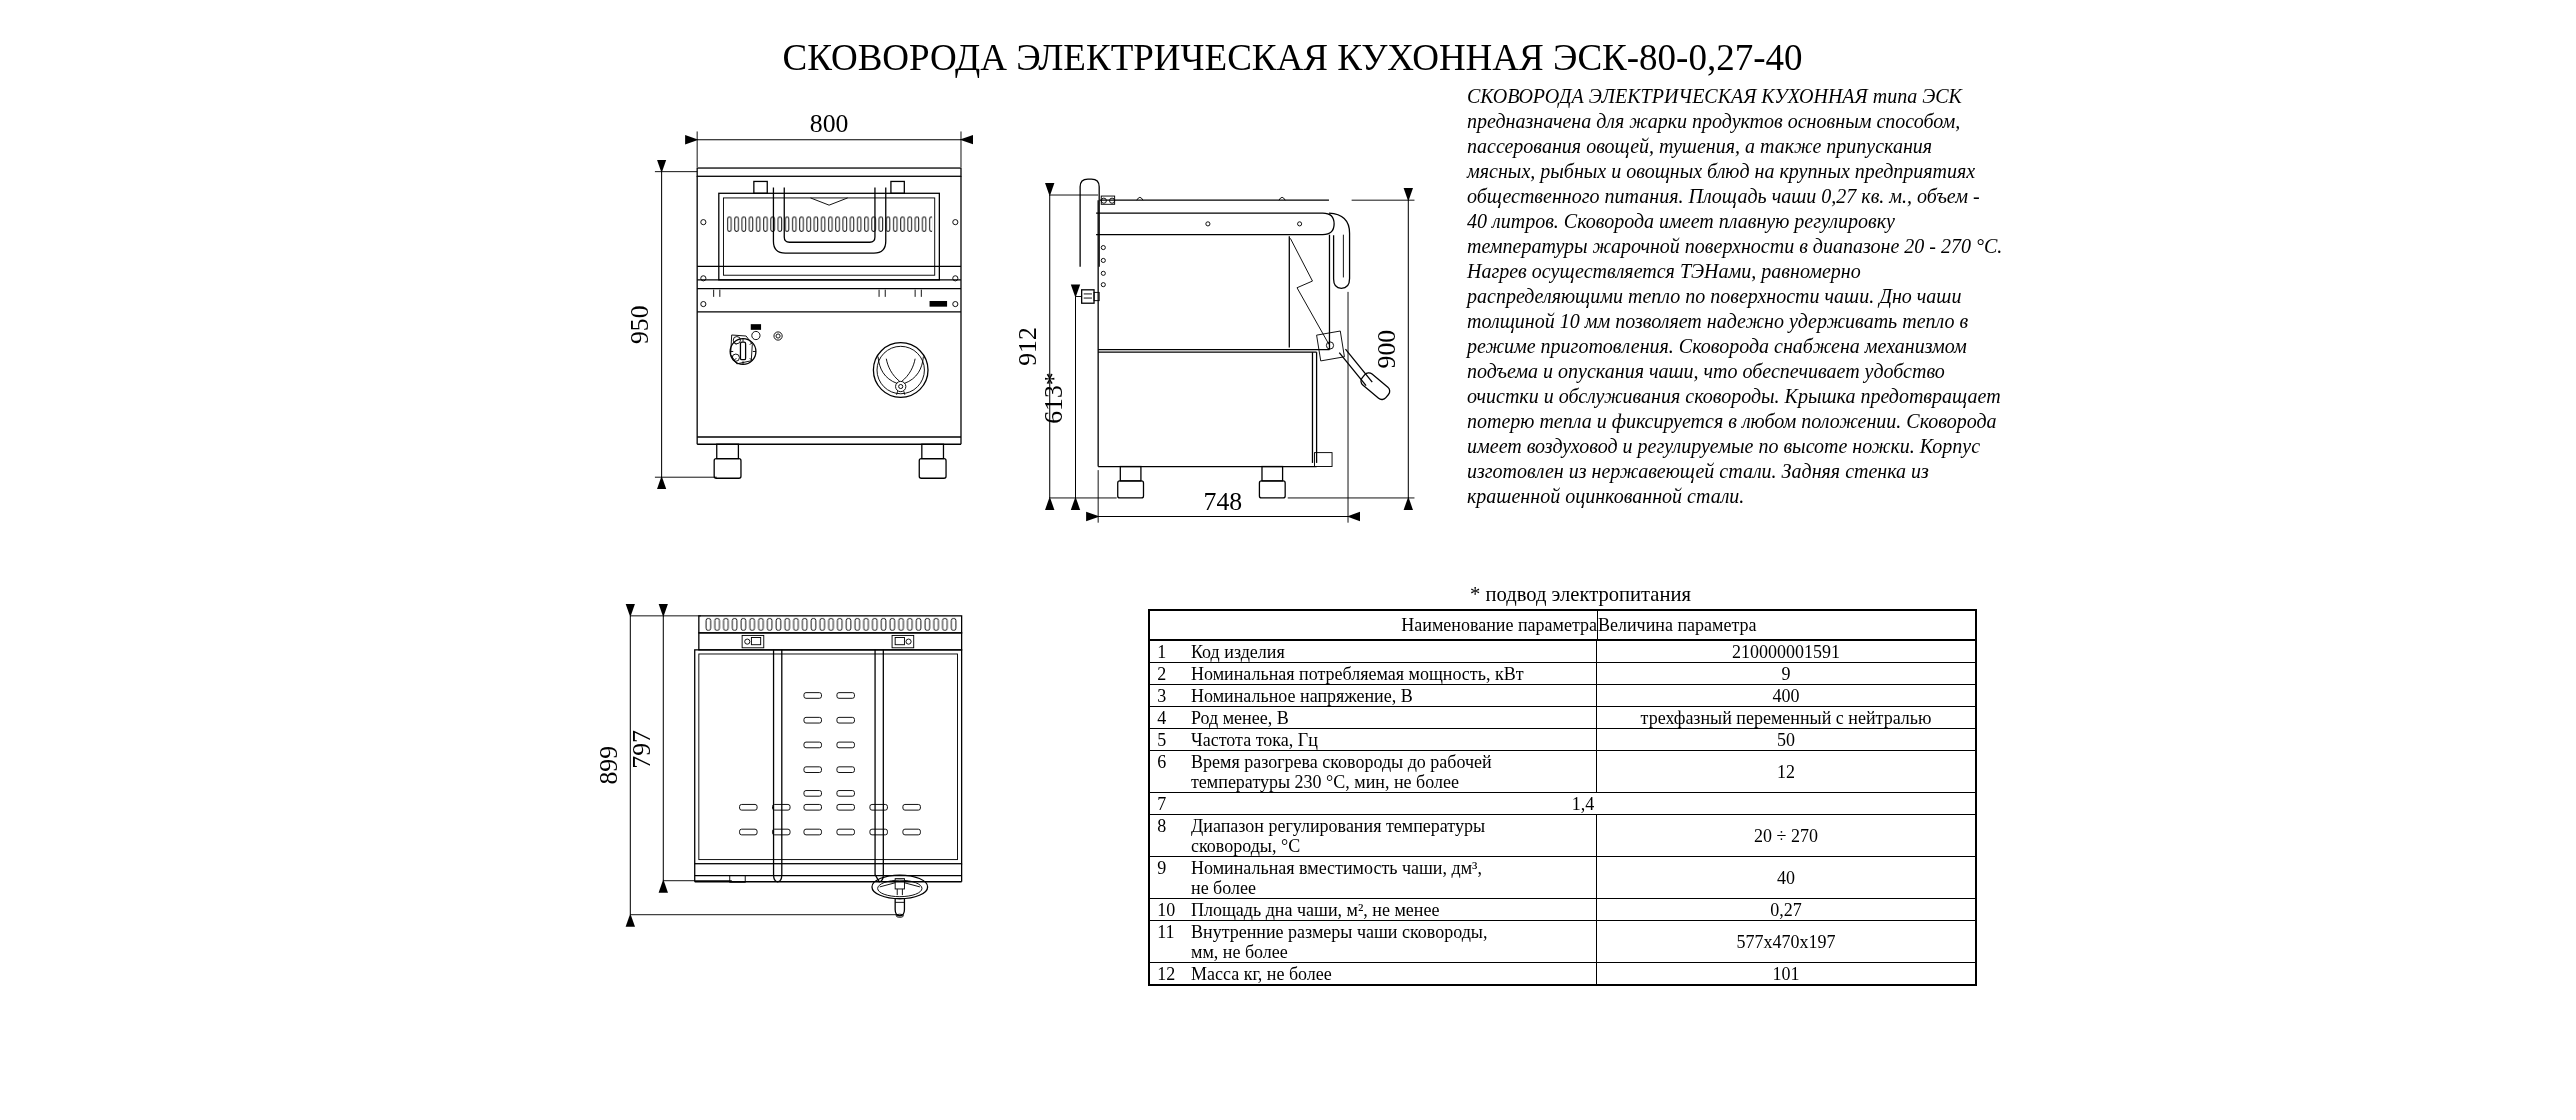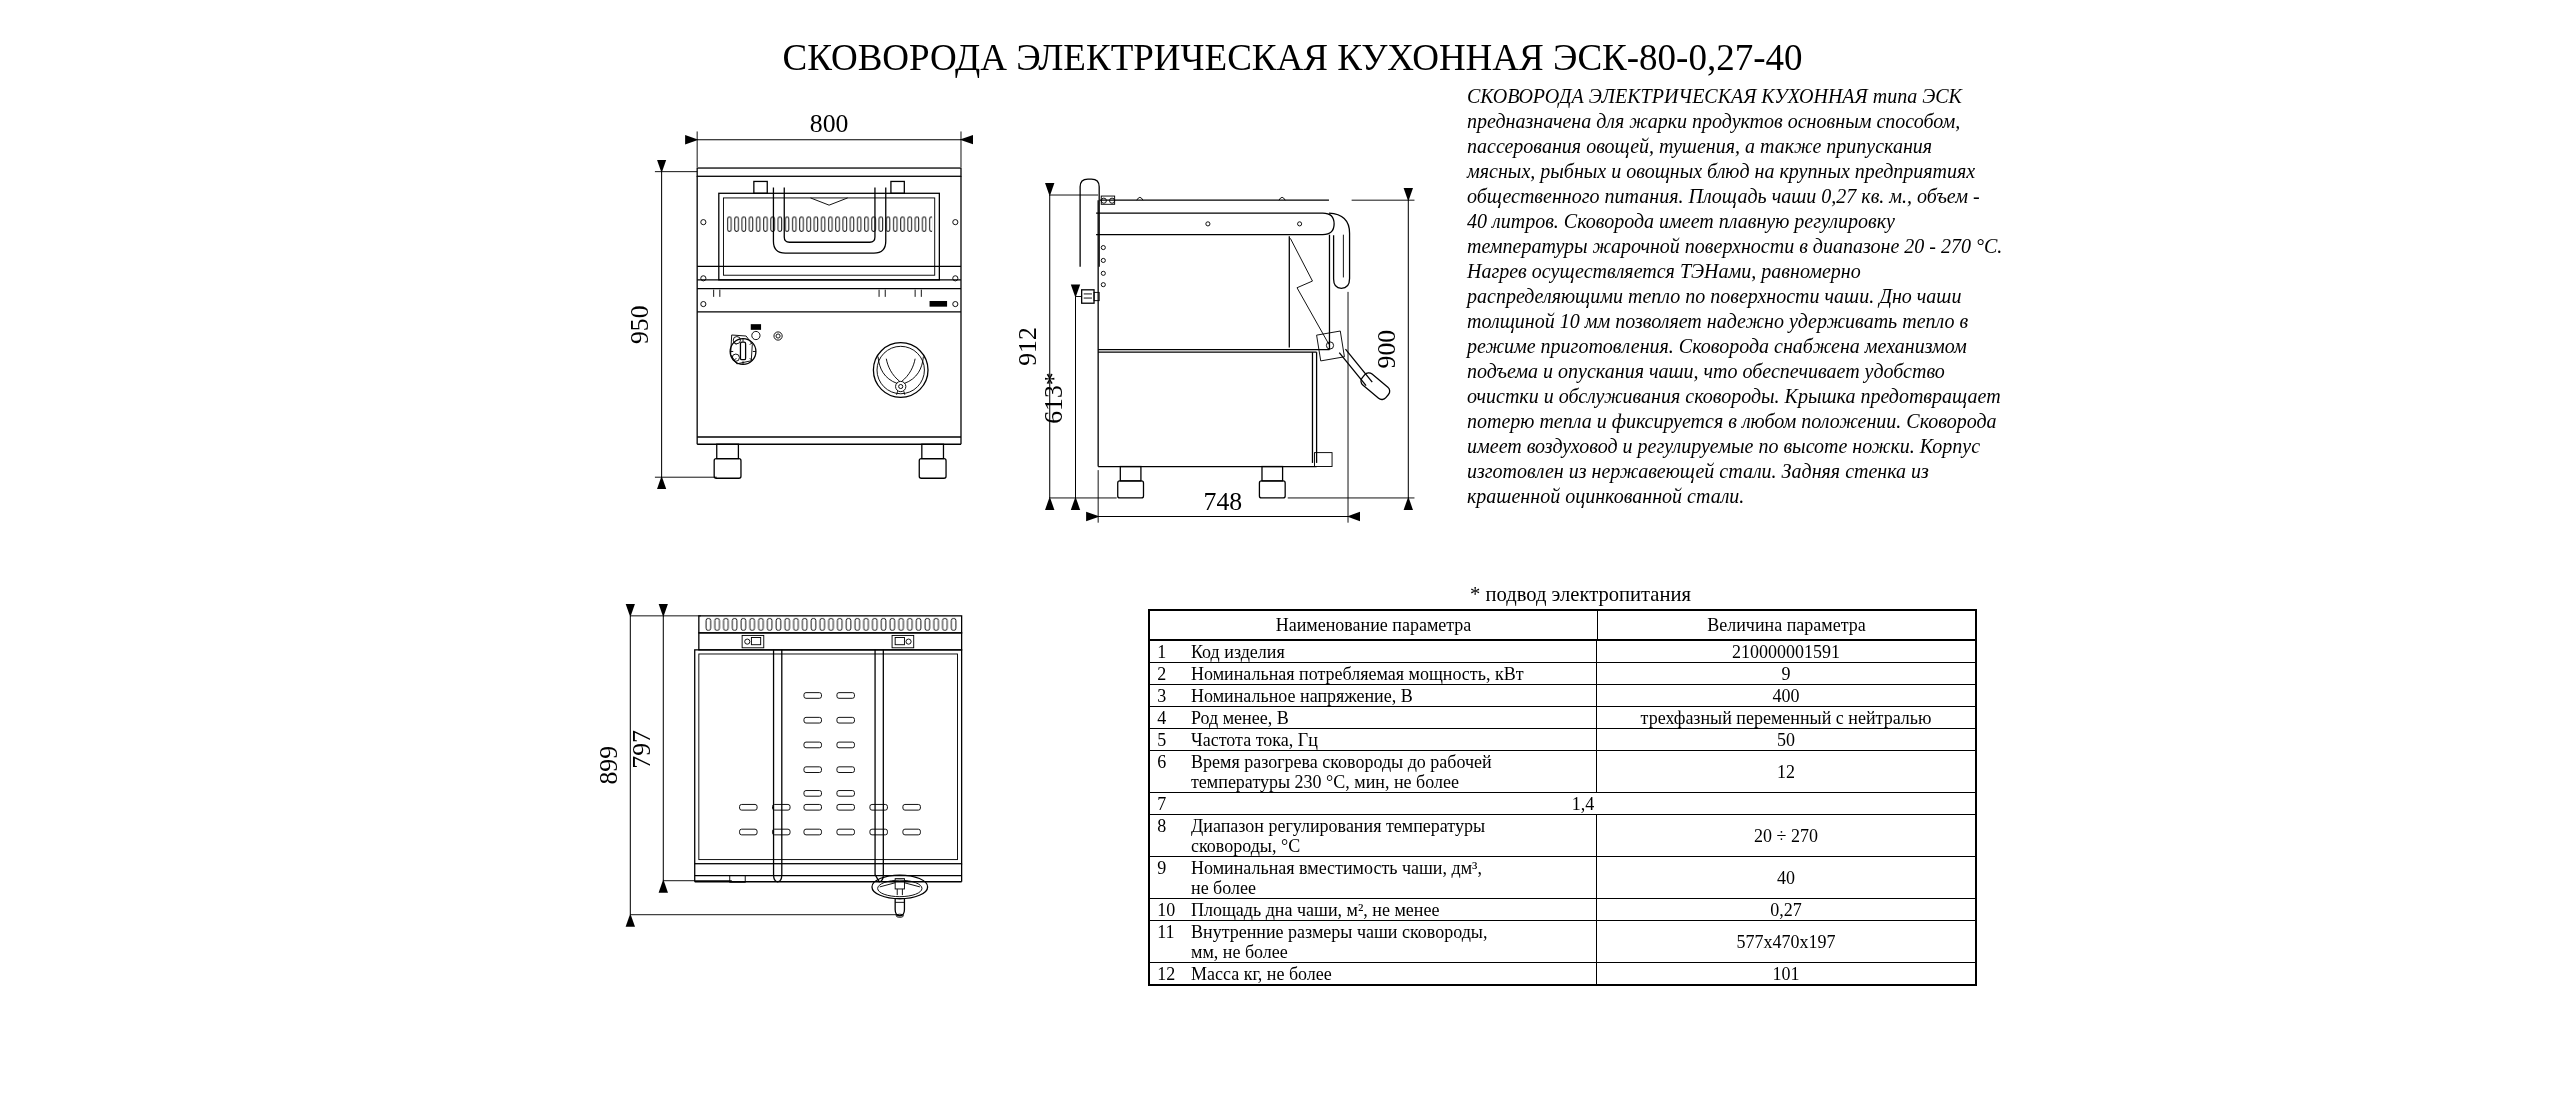--- a/index.html
+++ b/index.html
@@ -13,22 +13,22 @@
   svg{position:absolute;overflow:visible;}
   svg .ln{stroke:#000;stroke-width:2.5;fill:none;}
   svg .thin{stroke:#000;stroke-width:1.8;fill:none;}
   svg .dimln{stroke:#000;stroke-width:2;fill:none;}
   svg .fill{fill:#000;stroke:none;}
   svg text.dim{font-family:"Liberation Serif","DejaVu Serif",serif;font-size:50px;fill:#000;stroke:none;}
   
   .spec-table{position:absolute;left:1148px;top:609px;width:829px;box-sizing:border-box;
               border:2.1px solid #000;font-size:18px;line-height:20px;}
   .t-head{display:flex;border-bottom:2.6px solid #000;}
-  .t-head .h-name{width:448px;border-right:1.5px solid #000;text-align:center;padding:4.1px 0;box-sizing:border-box;}
-  .t-head .h-value{flex:1;text-align:center;padding:4.1px 0;}
+  .t-head .h-name{width:448px;border-right:1.5px solid #000;text-align:right;padding:4.1px 0;box-sizing:border-box;}
+  .t-head .h-value{flex:1;text-align:left;padding:4.1px 0;}
   .t-row{display:flex;border-bottom:1.5px solid #000;}
   .t-row:last-child{border-bottom:none;}
   .c-num{width:41px;padding:0.5px 0 0.5px 7.2px;box-sizing:border-box;}
   .c-name{width:406px;border-right:1.5px solid #000;padding:0.5px 6.2px 0.5px 0;box-sizing:border-box;white-space:pre-line;}
   .c-name.justify{text-align:justify;}
   .c-value{flex:1;display:flex;align-items:center;justify-content:center;text-align:right;padding:0.5px 4.1px;}
 </style>
 </head>
 <body>
 

